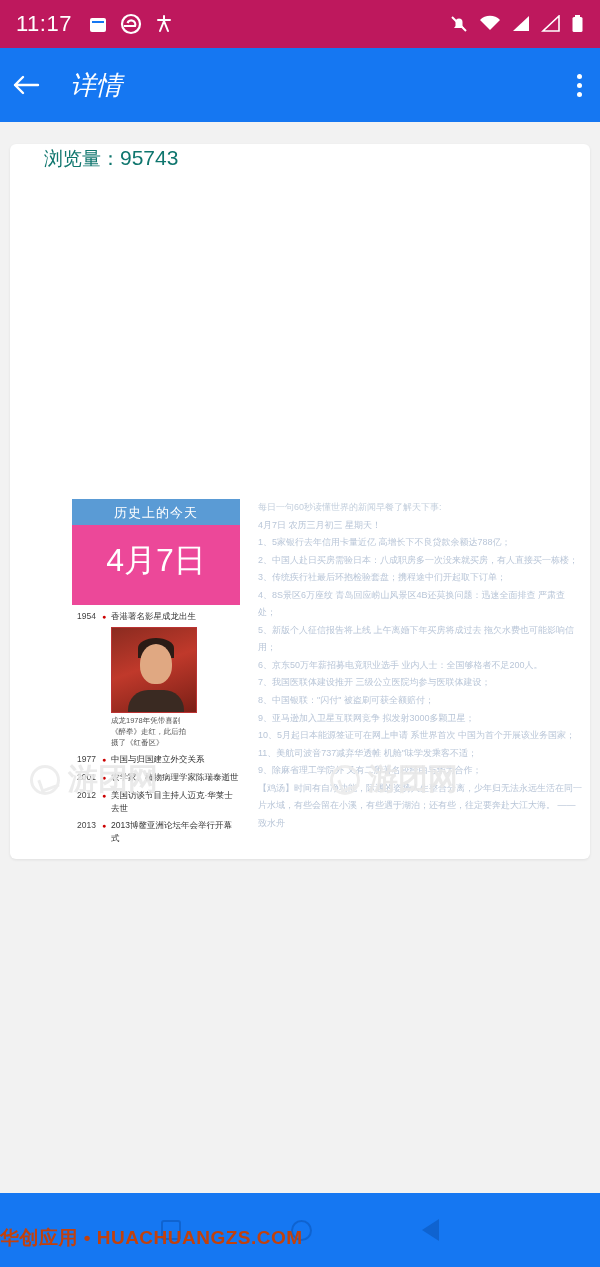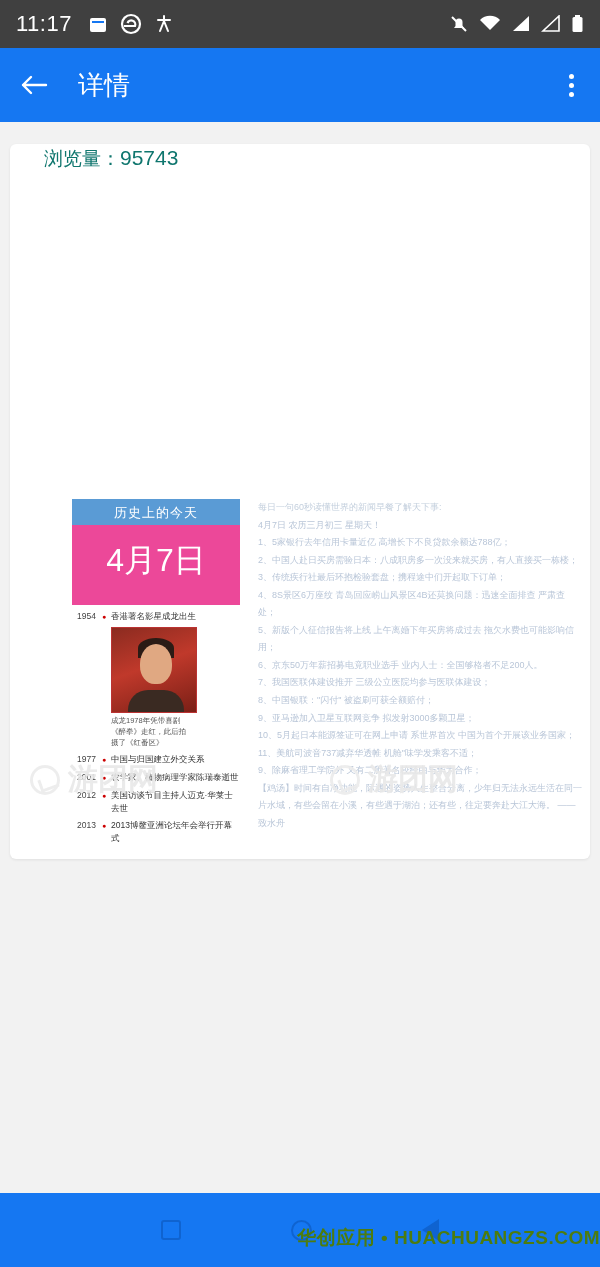--- a/index.html
+++ b/index.html
@@ -6,33 +6,33 @@
   html, body {
     width: 600px; height: 1267px;
     background: #f0f0f0;
     font-family: "Liberation Sans", "DejaVu Sans", sans-serif;
     overflow: hidden;
   }
   .phone { position: relative; width: 600px; height: 1267px; background: #f2f2f2; }
 
   
   .statusbar {
-    height: 48px; background: #404040; color: #fff;
+    height: 48px; background: #be185d; color: #fff;
     display: flex; align-items: center; padding: 0 16px;
   }
   .status-time { font-size: 22px; letter-spacing: .5px; }
   .status-left-icons { display: flex; align-items: center; gap: 12px; margin-left: 16px; }
   .status-right { margin-left: auto; display: flex; align-items: center; gap: 10px; }
   .si { display: inline-block; }
   svg { display: block; }
 
   
   .appbar {
     height: 74px; background: #1577f2; color: #fff;
-    display: flex; align-items: center; padding: 0 20px;
+    display: flex; align-items: center; padding: 0 12px; font-style: italic;
   }
   .appbar-title { font-size: 26px; margin-left: 30px; font-weight: 400; }
   .appbar-menu { margin-left: auto; padding: 6px 6px; cursor: pointer; }
   .dot { width: 5px; height: 5px; border-radius: 50%; background: #fff; margin: 4px 0; }
 
   
   .scroll-area { position: relative; height: 1145px; background: #f2f2f2; }
   .card {
     margin: 22px 10px 0 10px; background: #fff; border-radius: 6px;
     height: 715px; position: relative; overflow: hidden;
@@ -108,22 +108,22 @@
     background: #1577f2; display: flex; align-items: center; justify-content: center;
     gap: 110px;
   }
   .nav-sq { width: 20px; height: 20px; border: 2.5px solid #0f63d0; border-radius: 3px; }
   .nav-ci { width: 21px; height: 21px; border: 2.5px solid #0f63d0; border-radius: 50%; }
   .nav-tri {
     width: 0; height: 0; border-top: 11px solid transparent;
     border-bottom: 11px solid transparent; border-right: 17px solid #0f63d0;
   }
   .site-wm {
-    position: absolute; bottom: 16px; left: 0; width: 600px; text-align: right;
-    color: #4d7c0f; font-size: 19px; font-weight: 700; letter-spacing: .5px;
+    position: absolute; bottom: 16px; left: 0; width: 600px; text-align: left;
+    color: #c2410c; font-size: 19px; font-weight: 700; letter-spacing: .5px;
     pointer-events: none;
   }
 </style>
 </head>
 <body>
 
 <div class="phone">
 
   <div class="statusbar">
     <span class="status-time">11:17</span>

